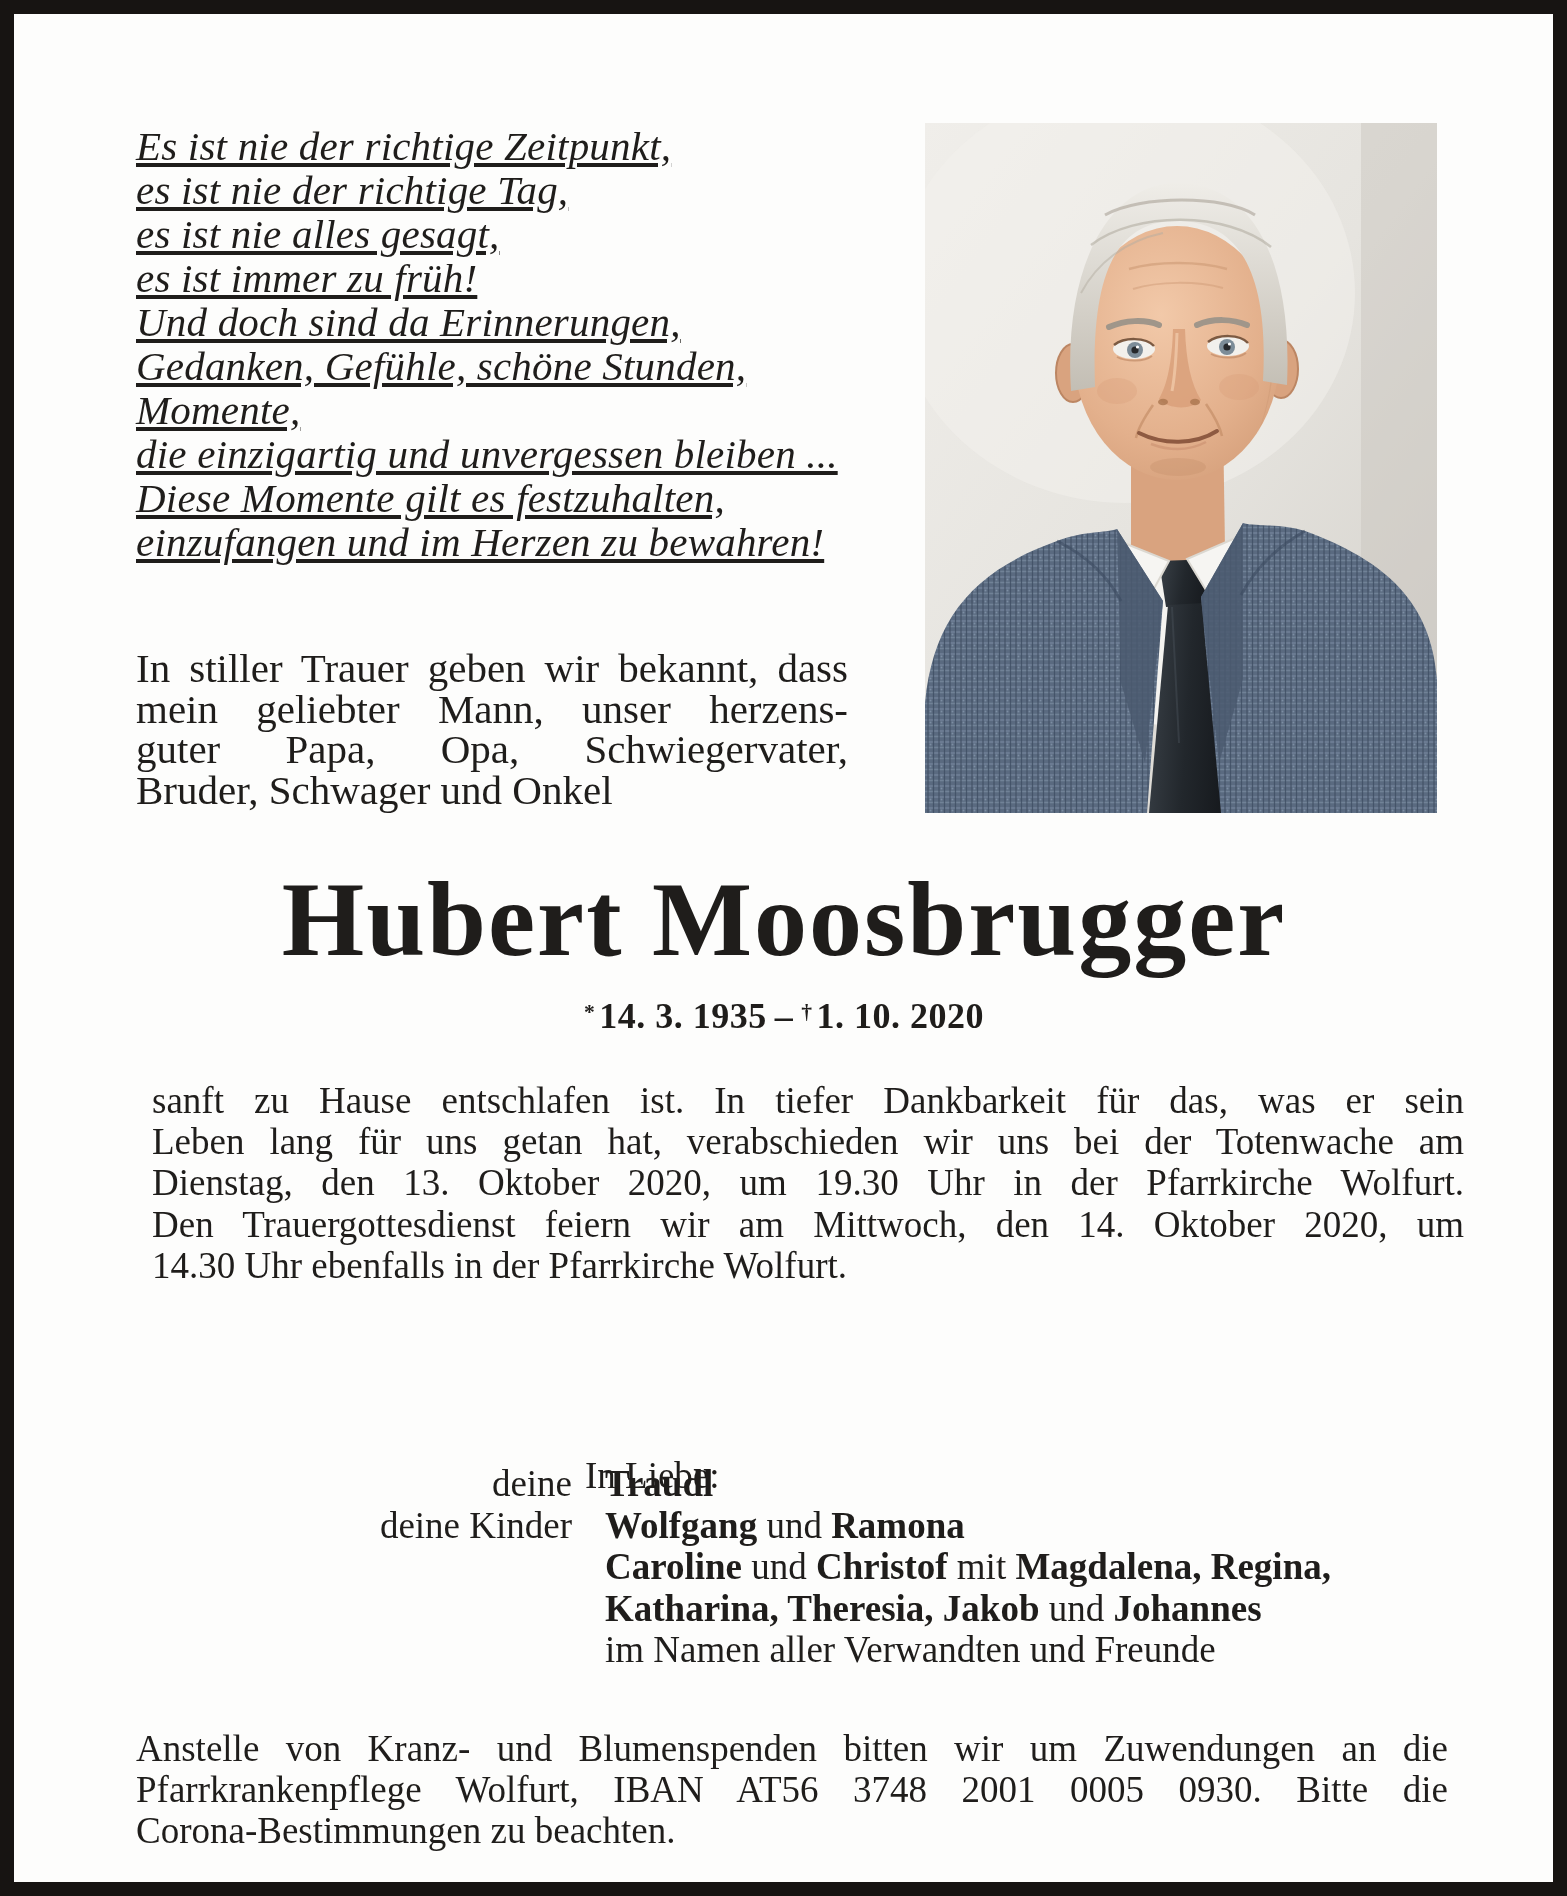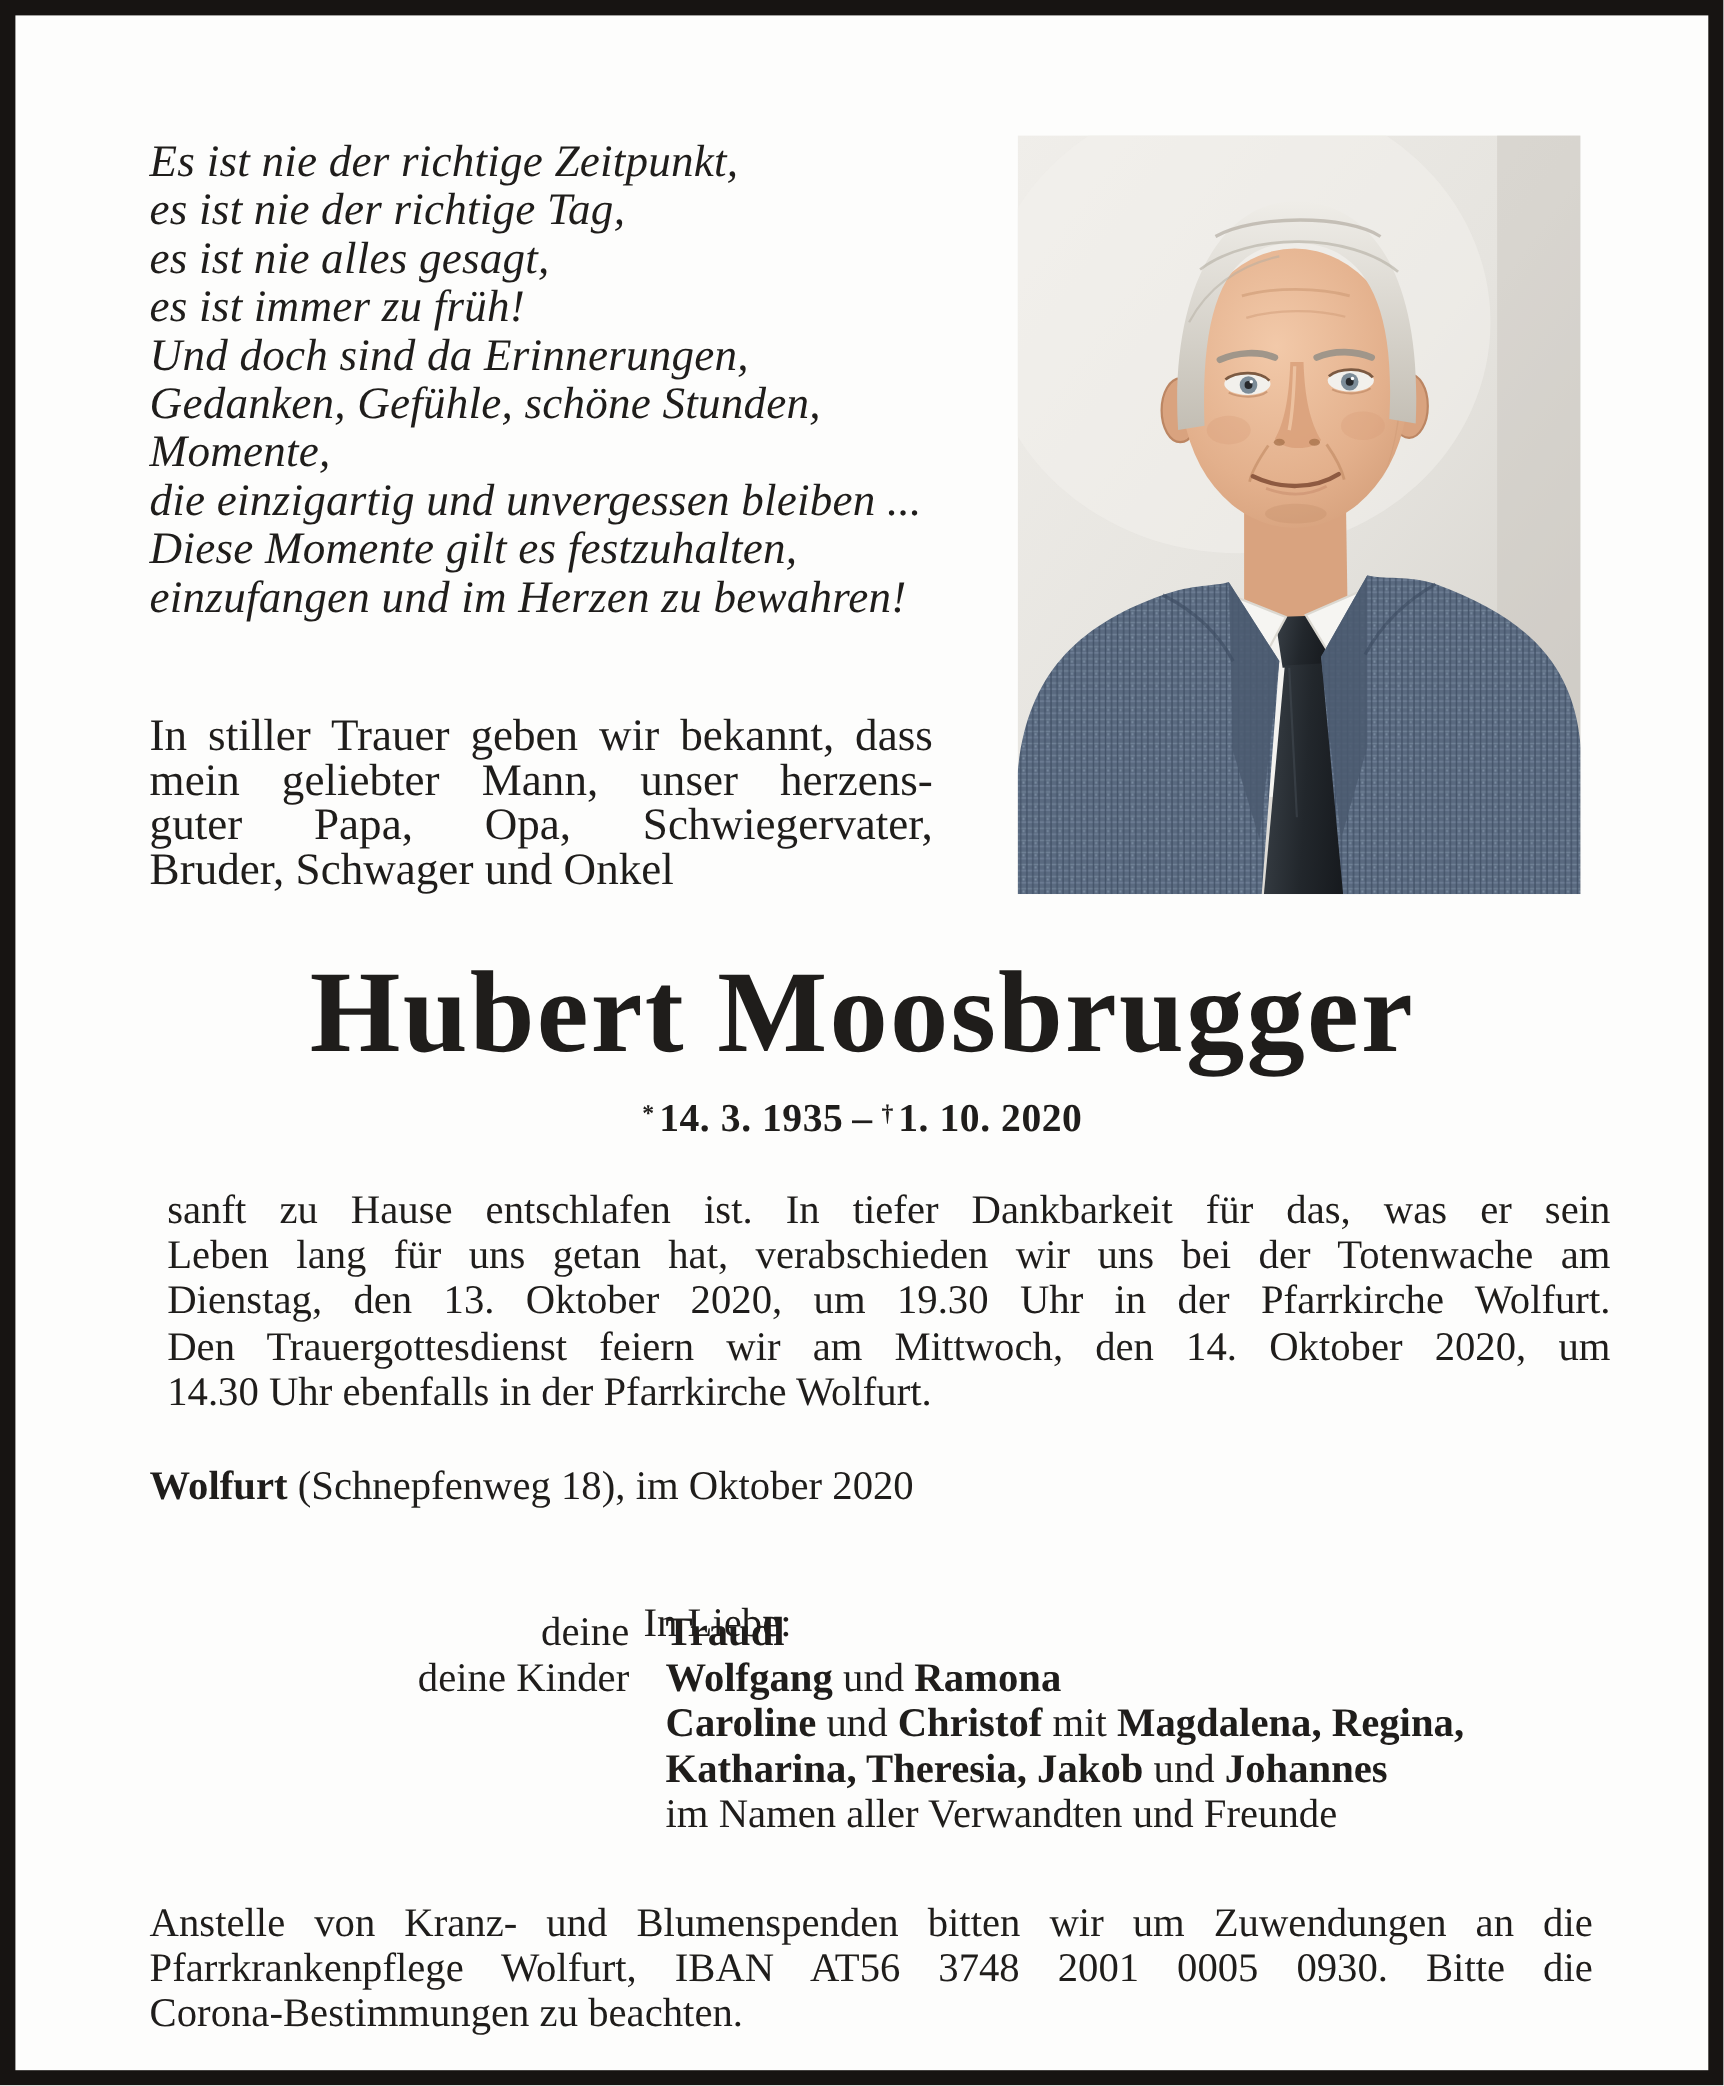--- a/index.html
+++ b/index.html
@@ -2,21 +2,21 @@
 <html><head>
 <meta charset="utf-8">
 <style>
   html,body{margin:0;padding:0;background:#ffffff;}
   .card{
     position:relative;width:1567px;height:1896px;background:#fdfdfc;
     font-family:"Liberation Serif",serif;color:#1f1d1b;overflow:hidden;
   }
   .frame{position:absolute;inset:0;border:14px solid #171412;pointer-events:none;z-index:30;}
   .poem{position:absolute;left:136px;top:124px;font-style:italic;font-size:41px;line-height:44px;letter-spacing:.2px;}
-  .poem .tline{white-space:nowrap;}
+  .poem .tline{white-space:nowrap;text-decoration:underline;}
   .tline{display:block;}
   .jl{text-align:justify;text-align-last:justify;}
   .ll{text-align:left;}
   .announce{position:absolute;left:136px;top:648px;width:712px;font-size:41px;line-height:40.6px;}
   .name{position:absolute;left:128px;top:864px;width:1312px;text-align:center;font-size:106px;line-height:111px;letter-spacing:2px;white-space:nowrap;font-weight:bold;}
   .dates{position:absolute;left:128px;top:995px;width:1312px;text-align:center;font-size:36px;font-weight:bold;letter-spacing:.5px;}
   .sym{font-size:.6em;vertical-align:.42em;padding-right:4px;font-weight:bold;}
   .sep{padding:0 8px;}
   .bodytext{position:absolute;left:152px;top:1080px;width:1312px;font-size:37px;line-height:41.2px;}
   .loc{position:absolute;left:136px;top:1330px;font-size:37px;}
@@ -145,21 +145,20 @@
   <div class="dates"><span class="sym">*</span><span>14. 3. 1935</span><span class="sep">–</span><span class="sym">†</span><span>1. 10. 2020</span></div>
 
   <div class="bodytext">
       <div class="tline jl">sanft zu Hause entschlafen ist. In tiefer Dankbarkeit für das, was er sein</div>
       <div class="tline jl">Leben lang für uns getan hat, verabschieden wir uns bei der Totenwache am</div>
       <div class="tline jl">Dienstag, den 13. Oktober 2020, um 19.30 Uhr in der Pfarrkirche Wolfurt.</div>
       <div class="tline jl">Den Trauergottesdienst feiern wir am Mittwoch, den 14. Oktober 2020, um</div>
       <div class="tline ll">14.30 Uhr ebenfalls in der Pfarrkirche Wolfurt.</div>
     </div>
 
-  <div class="loc"><span class="b">Wolfurt</span><span> (Schnepfenweg 18), im Oktober 2020</span></div>
 
   <div class="closing">In Liebe:</div>
 
   <div class="family">
       <div class="frow">
         <div class="flabel">deine</div>
         <div class="fnames"><span class="b">Traudl</span></div>
       </div>
       <div class="frow">
         <div class="flabel">deine Kinder</div>

